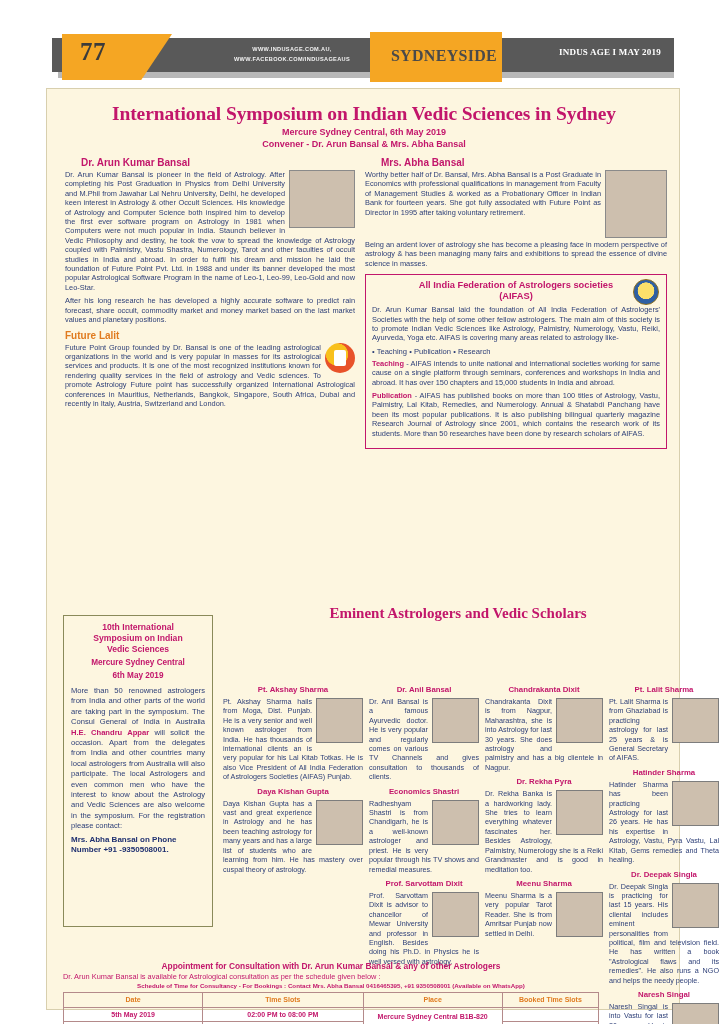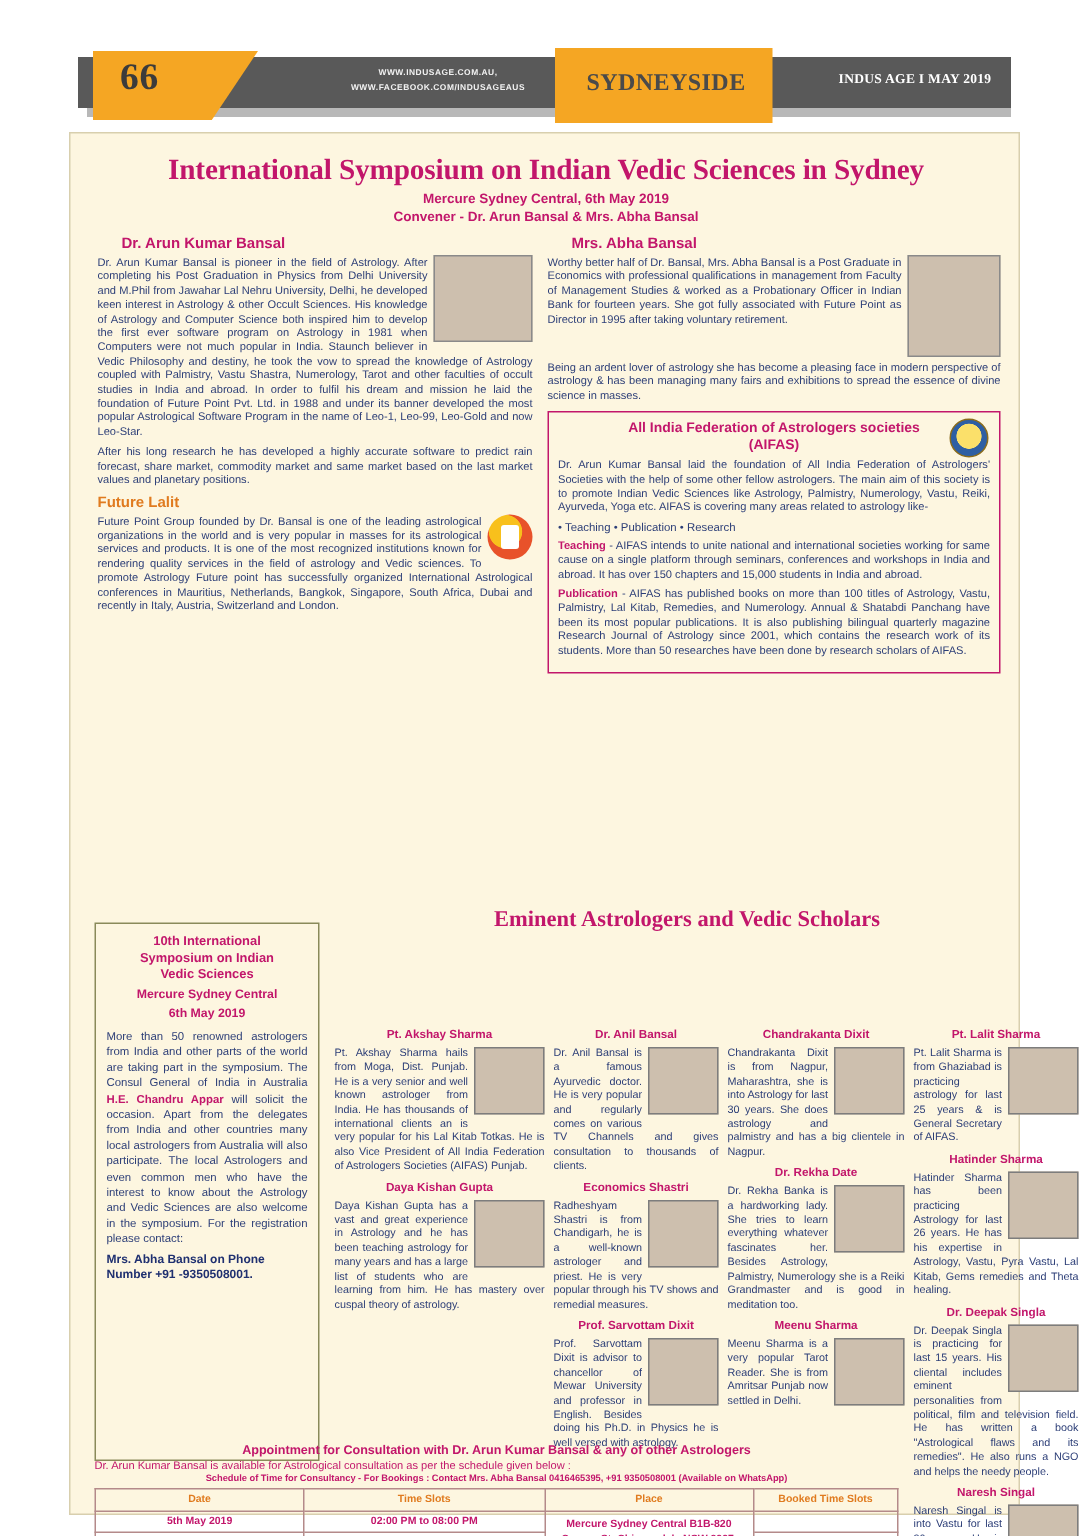--- a/index.html
+++ b/index.html
@@ -14,21 +14,21 @@
   
   .masthead { position: absolute; left: 52px; top: 38px; width: 622px; height: 42px; }
   .mh-bar { position: absolute; left: 0; top: 0; width: 622px; height: 34px; background: #595959; }
   .mh-bar-shadow { position: absolute; left: 6px; top: 34px; width: 616px; height: 6px; background: #7d7d7d; opacity:.55; }
   .mh-num-wrap { position: absolute; left: 10px; top: -4px; width: 110px; height: 46px;
       background: #f5a623; clip-path: polygon(0 0, 100% 0, 72% 100%, 0% 100%); }
   .mh-num { position: absolute; left: 18px; top: 4px; font-family: "Liberation Serif", serif;
       font-weight: bold; font-size: 25px; color: #3b3b3b; letter-spacing: .5px; }
   .mh-urls { position: absolute; left: 140px; top: 6px; width: 200px; text-align: center;
       color: #f2f2f2; font-size: 5.6px; font-weight: bold; line-height: 10px; letter-spacing: .35px; }
-  .mh-center { position: absolute; left: 318px; top: -6px; width: 145px; height: 50px; background: #f5a623; padding-left: 35px; }
+  .mh-center { position: absolute; left: 318px; top: -6px; width: 132px; height: 50px; background: #f5a623; padding-left: 35px; }
   .mh-center-t { position: absolute; left: 0; top: 15px; width: 148px; text-align: center;
       font-family: "Liberation Serif", serif; font-weight: bold; font-size: 16px; color: #4a4a4a; letter-spacing: .3px; }
   .mh-right { position: absolute; left: 478px; top: 9px; width: 160px; text-align: center;
       font-family: "Liberation Serif", serif; font-weight: bold; font-size: 9px; color: #ffffff; letter-spacing: .2px; }
 
   
   .frame { position: absolute; left: 46px; top: 88px; width: 634px; height: 922px;
       background: #fdf6e0; border: 1px solid #d8cfae; }
 
   
@@ -64,21 +64,21 @@
       background: radial-gradient(circle at 50% 45%, #fbe06a 0 46%, #2e5fa3 48% 78%, #f0c419 80% 100%);
       border: 1px solid #8a6c1c; }
   .bullets { font-size: 7.6px; color: #2c3e77; margin: 2px 0 3px; }
   .kw { color: #c2166b; font-weight: bold; }
 
   
   .emt { position: absolute; left: 188px; top: 516px; width: 446px; text-align: center;
       font-family: "Liberation Serif", serif; font-weight: bold; font-size: 15px; color: #c2166b; }
 
   
-  .sym { position: absolute; left: 16px; top: 526px; width: 150px; height: 359px;
+  .sym { position: absolute; left: 16px; top: 526px; width: 150px; height: 312px;
       border: 1px solid #8a8a5a; background: #fdf6e0; padding: 6px 7px; }
   .sym-h { text-align: center; font-size: 8.6px; font-weight: bold; color: #c2166b; line-height: 11px; }
   .sym-s { text-align: center; font-size: 8.2px; font-weight: bold; color: #c2166b; line-height: 11px; margin-top: 2px; }
   .sym-p { font-size: 7.6px; line-height: 10.4px; color: #2c3e77; text-align: justify; margin-top: 5px; }
   .sym-c { font-size: 8px; line-height: 10.6px; color: #1f3070; font-weight: bold; text-align: left; margin-top: 3px; }
 
   
   .acol { position: absolute; top: 543px; margin-top: 48px; }
   .c1 { left: 176px; width: 140px; }
   .c2 { left: 322px; width: 110px; }
@@ -102,21 +102,21 @@
 </style>
 </head>
 <body>
 
 <div class="page">
 
   <div class="masthead">
     <div class="mh-bar"></div>
     <div class="mh-bar-shadow"></div>
     <div class="mh-num-wrap">
-      <div class="mh-num">66</div>
+      <div class="mh-num">77</div>
     </div>
     <div class="mh-urls">
       <div>WWW.INDUSAGE.COM.AU,</div>
       <div>WWW.FACEBOOK.COM/INDUSAGEAUS</div>
     </div>
     <div class="mh-center">
       <div class="mh-center-t">SYDNEYSIDE</div>
     </div>
     <div class="mh-right">INDUS AGE I MAY 2019</div>
   </div>
@@ -125,21 +125,21 @@
 
     <div class="main-title">International Symposium on Indian Vedic Sciences in Sydney</div>
     <div class="sub1">Mercure Sydney Central,  6th May 2019</div>
     <div class="sub2">Convener - Dr. Arun Bansal &amp; Mrs. Abha Bansal</div>
 
     <div class="colL">
       <h3 class="nm">Dr. Arun Kumar Bansal</h3>
       <div class="photo ph-arun"></div>
       <p class="bd">Dr. Arun Kumar Bansal is pioneer in the field of Astrology. After completing his Post Graduation in Physics from Delhi University and M.Phil from Jawahar Lal Nehru University, Delhi, he developed keen interest in Astrology &amp; other Occult Sciences. His knowledge of Astrology and Computer Science both inspired him to develop the first ever software program on Astrology in 1981 when Computers were not much popular in India. Staunch believer in Vedic Philosophy and destiny, he took the vow to spread the knowledge of Astrology coupled with Palmistry, Vastu Shastra, Numerology, Tarot and other faculties of occult studies in India and abroad. In order to fulfil his dream and mission he laid the foundation of Future Point Pvt. Ltd. in 1988 and under its banner developed the most popular Astrological Software Program in the name of Leo-1, Leo-99, Leo-Gold and now Leo-Star.</p>
       <div class="clr"></div>
-      <p class="bd">After his long research he has developed a highly accurate software to predict rain forecast, share market, commodity market and same market based on the last market values and planetary positions.</p>
+      <p class="bd">After his long research he has developed a highly accurate software to predict rain forecast, share occult, commodity market and money market based on the last market values and planetary positions.</p>
       <h3 class="nmo">Future Lalit</h3>
       <div class="fp-logo"></div>
       <p class="bd">Future Point Group founded by Dr. Bansal is one of the leading astrological organizations in the world and is very popular in masses for its astrological services and products. It is one of the most recognized institutions known for rendering quality services in the field of astrology and Vedic sciences. To promote Astrology Future point has successfully organized International Astrological conferences in Mauritius, Netherlands, Bangkok, Singapore, South Africa, Dubai and recently in Italy, Austria, Switzerland and London.</p>
       <div class="clr"></div>
     </div>
 
     <div class="colR">
       <h3 class="nm">Mrs. Abha Bansal</h3>
       <div class="photo ph-abha"></div>
       <p class="bd">Worthy better half of Dr. Bansal, Mrs. Abha Bansal is a Post Graduate in Economics  with professional qualifications in management from Faculty of Management Studies &amp; worked as a Probationary Officer in Indian Bank for fourteen years. She got fully associated with Future Point as Director in 1995 after taking voluntary retirement.</p>
@@ -193,21 +193,21 @@
       <div class="photo aph"></div>
       <p class="ap">Prof. Sarvottam Dixit is advisor to chancellor of Mewar University and professor in English. Besides doing his Ph.D. in Physics he is well versed with astrology.</p>
       <div class="clr"></div>
     </div>
 
     <div class="acol c3">
       <div class="an">Chandrakanta Dixit</div>
       <div class="photo aph"></div>
       <p class="ap">Chandrakanta Dixit is from Nagpur, Maharashtra, she is into Astrology for last 30 years. She does astrology and palmistry and has a big clientele in Nagpur.</p>
       <div class="clr"></div>
-      <div class="an">Dr. Rekha Date</div>
+      <div class="an">Dr. Rekha Pyra</div>
       <div class="photo aph"></div>
       <p class="ap">Dr. Rekha Banka is a hardworking lady. She tries to learn everything whatever fascinates her. Besides Astrology, Palmistry, Numerology she is a Reiki Grandmaster and is good in meditation too.</p>
       <div class="clr"></div>
       <div class="an">Meenu Sharma</div>
       <div class="photo aph"></div>
       <p class="ap">Meenu Sharma is a very popular Tarot Reader. She is from Amritsar Punjab now settled in Delhi.</p>
       <div class="clr"></div>
     </div>
 
     <div class="acol c4">

